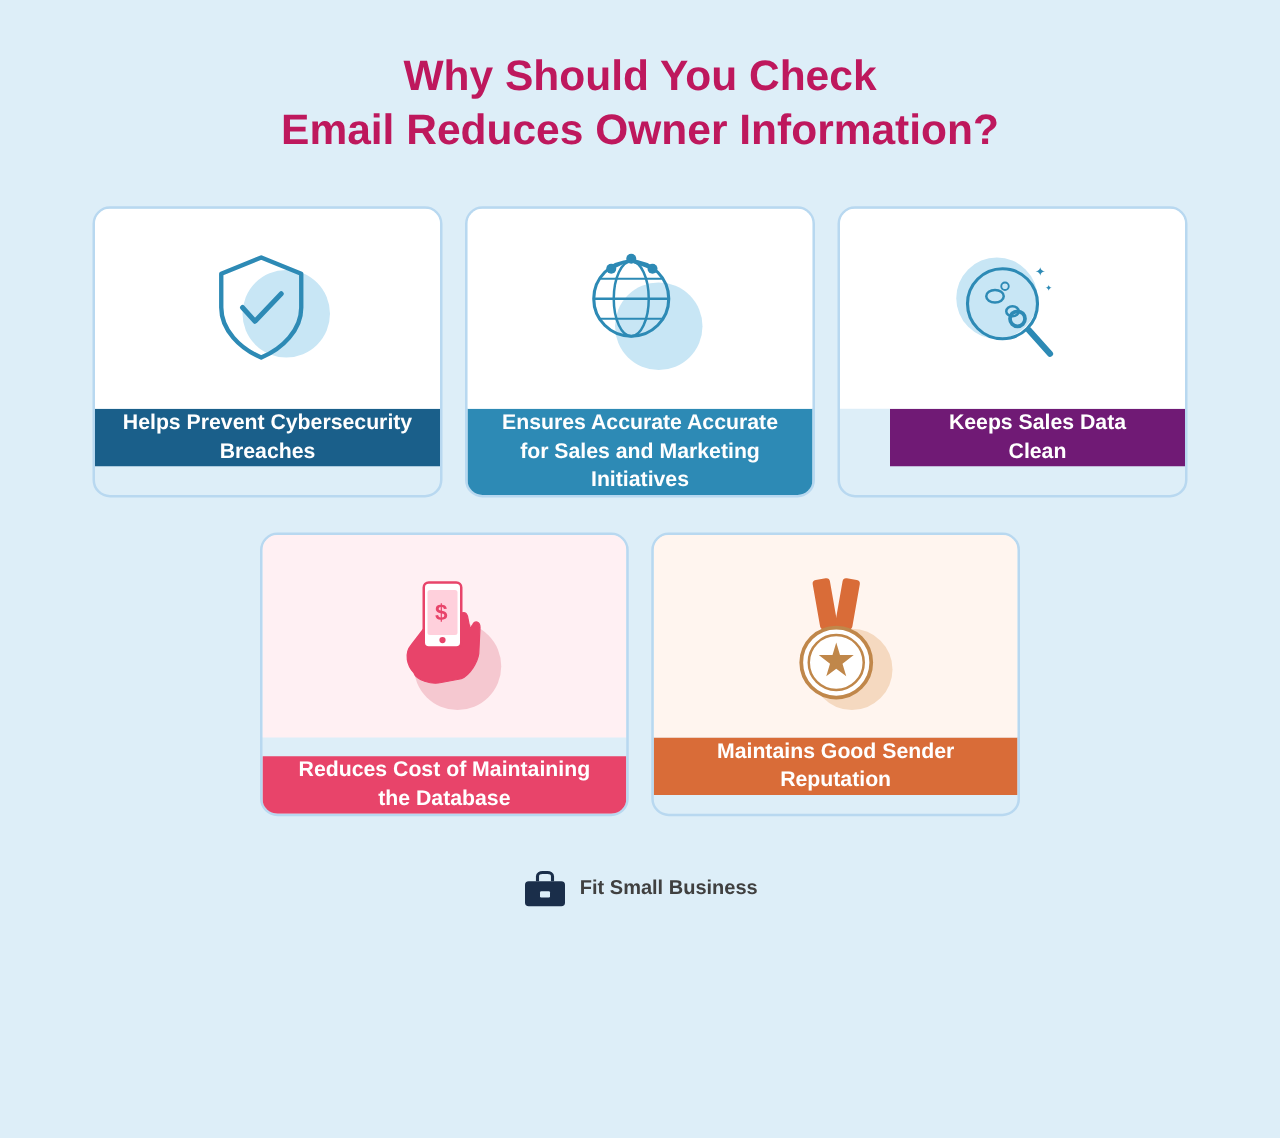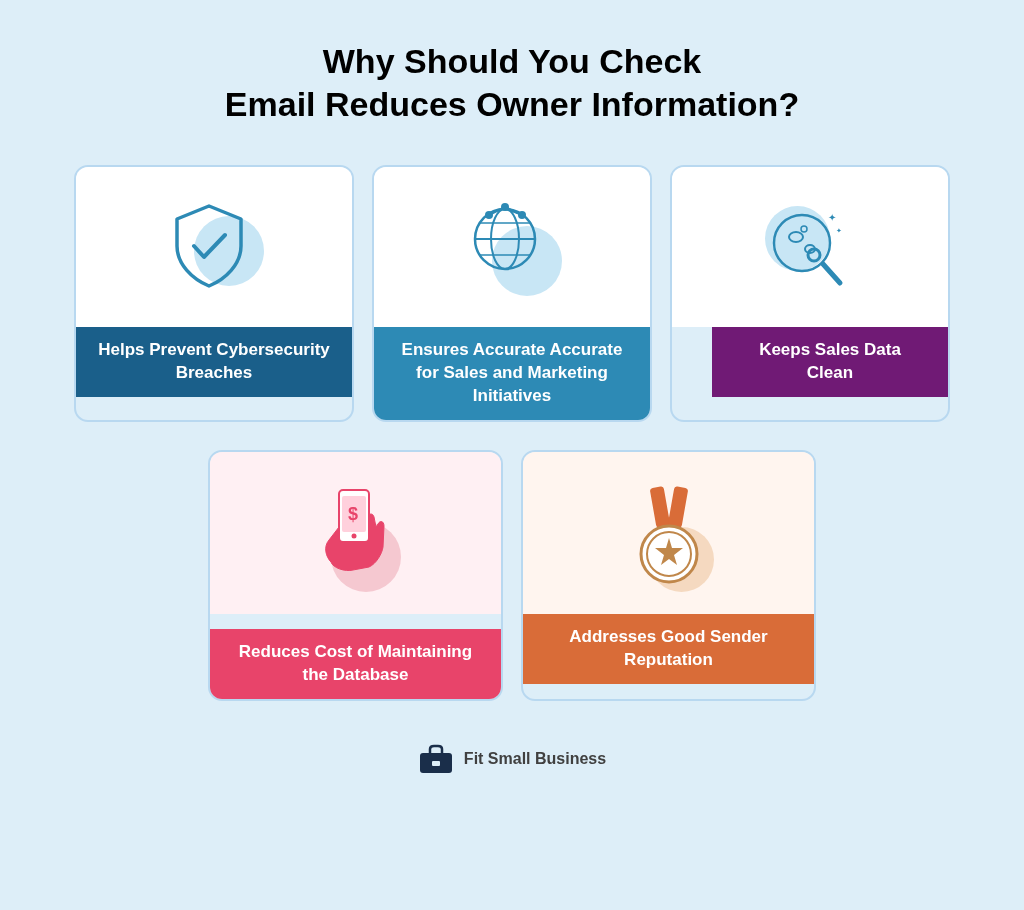--- a/index.html
+++ b/index.html
@@ -25,21 +25,21 @@
     }
 
     .title-block {
       text-align: center;
       margin-bottom: 40px;
     }
 
     .main-title {
       font-size: 34px;
       font-weight: 800;
-      color: #000000;
+      color: #be185d;
       line-height: 1.25;
     }
 
     .cards-row-top {
       display: flex;
       gap: 18px;
       justify-content: center;
       margin-bottom: 28px;
       width: 100%;
     }
@@ -80,21 +80,21 @@
 
     .card-icon-area.pink-bg {
       background: #fff0f3;
     }
 
     .card-icon-area.orange-bg {
       background: #fff5ef;
     }
 
     .card-label {
-      padding: 12px 22px;
+      padding: 0 22px;
       font-size: 17px;
       font-weight: 700;
       text-align: center;
       line-height: 1.35;
       color: #ffffff;
     }
 
     .card-label.blue-dark {
       background: #1a5f8a;
     }
@@ -345,21 +345,21 @@
 
             <rect x="42" y="5" width="14" height="40" rx="3" fill="#d96c38" transform="rotate(10,49,25)"></rect>
 
             <circle cx="40" cy="72" r="28" fill="white" stroke="#c0874a" stroke-width="3"></circle>
             <circle cx="40" cy="72" r="22" fill="none" stroke="#c0874a" stroke-width="2"></circle>
 
             <polygon points="40,56 43,66 54,66 45,73 48,83 40,77 32,83 35,73 26,66 37,66" fill="#c0874a"></polygon>
           </svg>
         </div>
       </div>
-      <div class="card-label orange">Addresses Good Sender Reputation</div>
+      <div class="card-label orange">Maintains Good Sender Reputation</div>
     </div>
 
   </div>
 
   <div class="logo-area">
     <svg class="logo-briefcase" viewBox="0 0 36 32" width="36" height="32">
 
       <rect x="2" y="10" width="32" height="20" rx="3" fill="#1a2e4a"></rect>
 
       <path d="M12 10 L12 6 C12 4 14 3 16 3 L20 3 C22 3 24 4 24 6 L24 10" fill="none" stroke="#1a2e4a" stroke-width="2.5" stroke-linejoin="round"></path>

